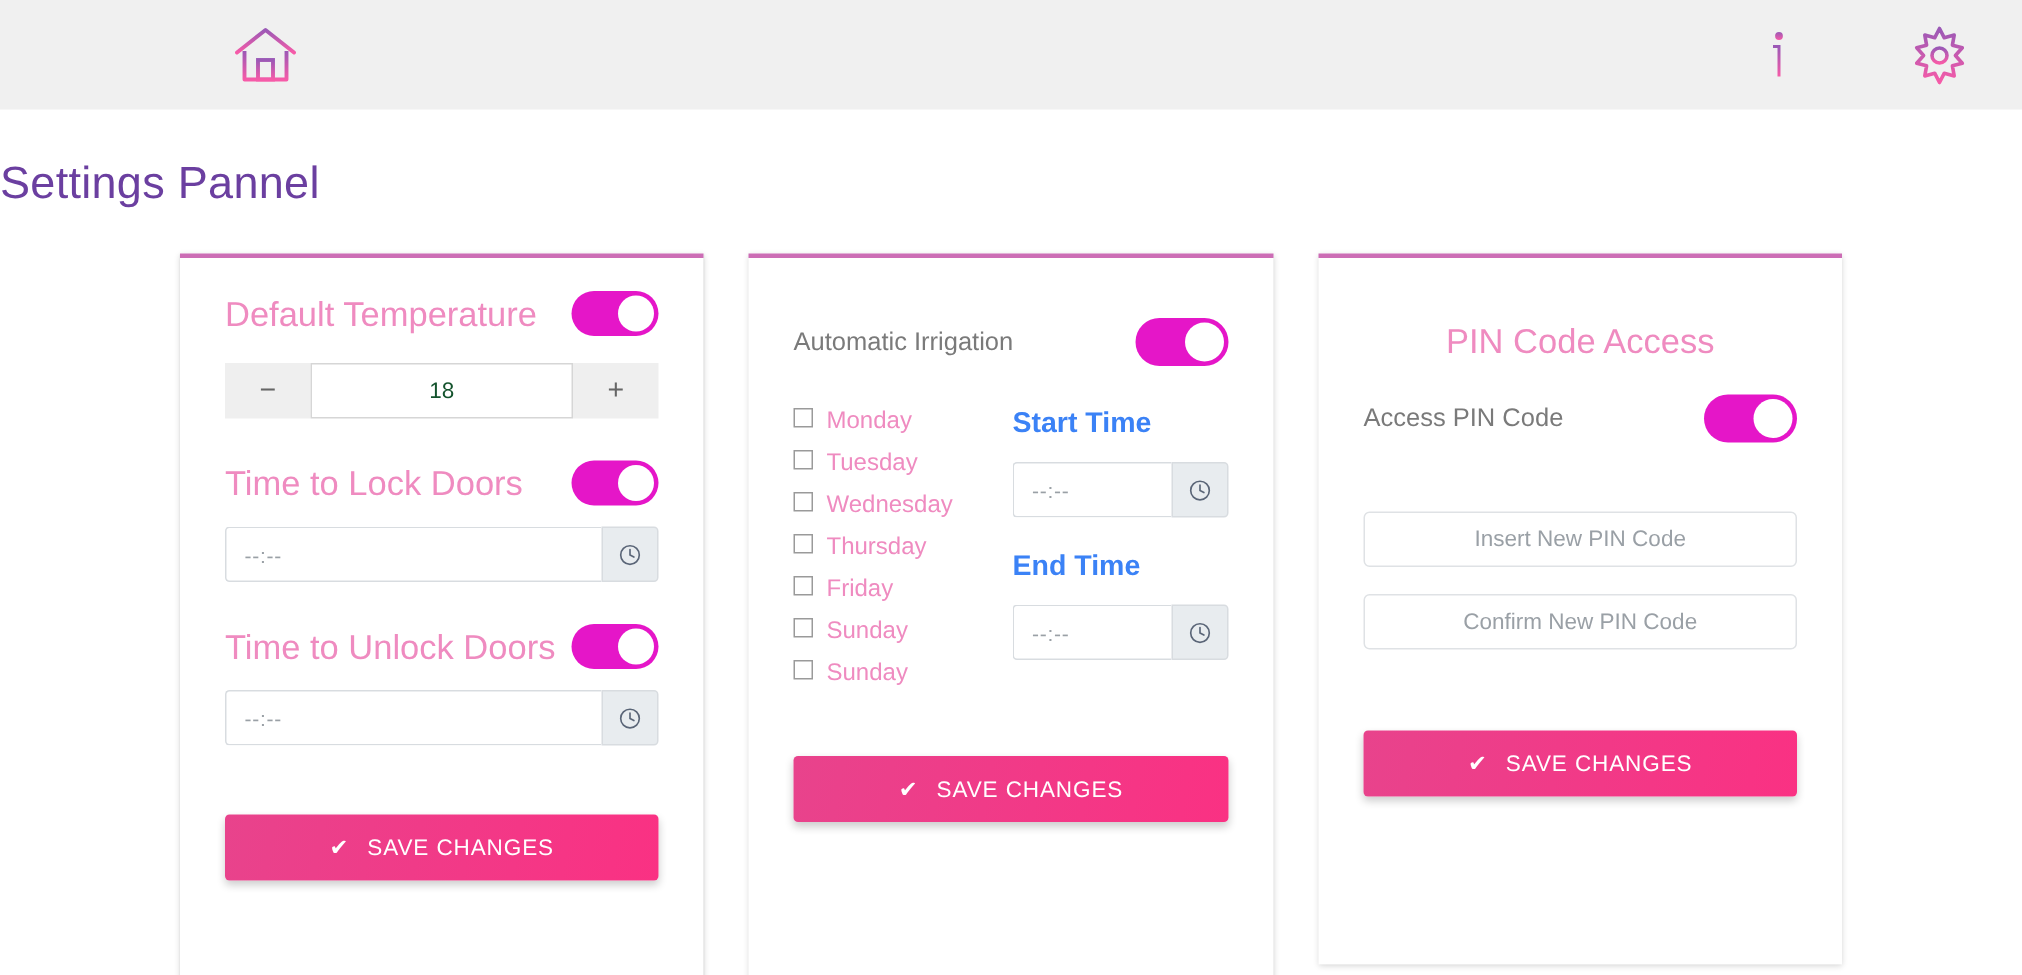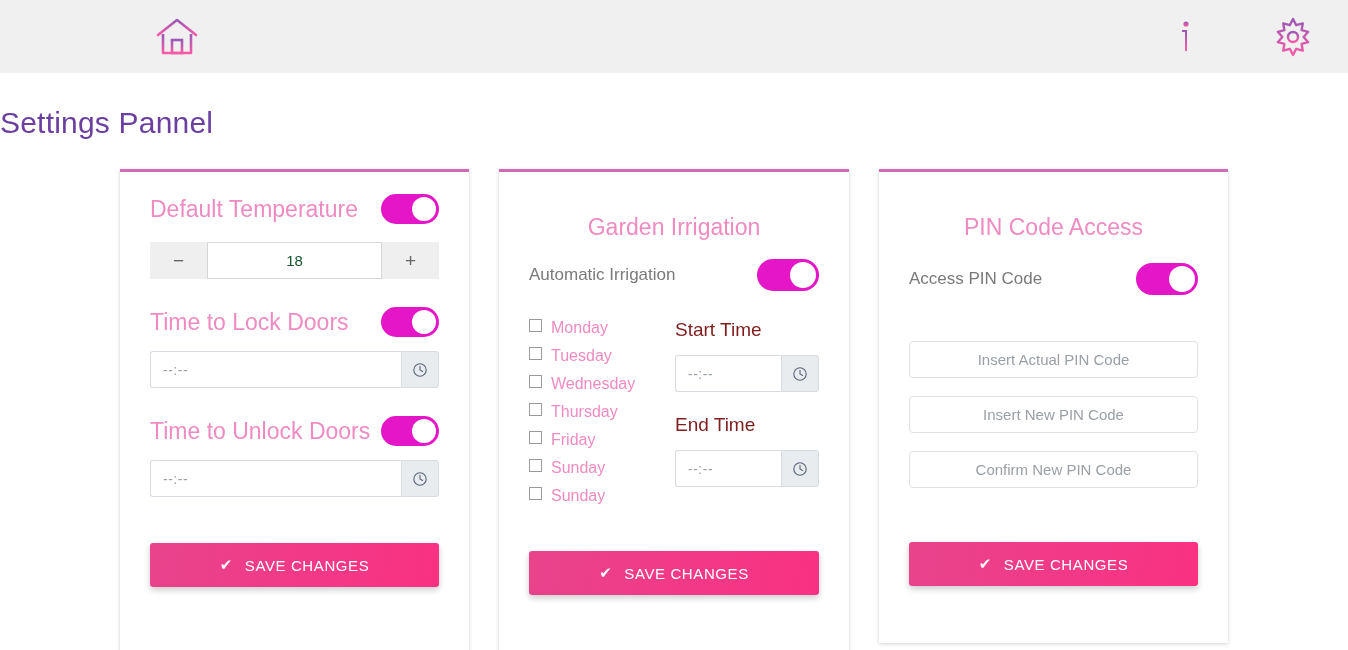--- a/index.html
+++ b/index.html
@@ -89,23 +89,23 @@
     color: #EF8BC0;
     font-size: 23px;
     font-weight: 400;
   }
   .label-gray {
     color: #7a7a7a;
     font-size: 17px;
     font-weight: 400;
   }
   .label-purple {
-    color: #7f1d1d;
+    color: #3b82f6;
     font-size: 19px;
-    font-weight: 400;
+    font-weight: 700;
   }
 
   
   .toggle {
     width: 58px;
     height: 30px;
     border-radius: 15px;
     background: #E516C8;
     position: relative;
     flex: none;
@@ -363,21 +363,20 @@
     <div class="sp-46"></div>
 
     <button class="save-btn">
       <span class="check">✔</span>
       <span>SAVE CHANGES</span>
     </button>
   </div>
 
   <div class="card c2">
 
-    <h2 class="card-title">Garden Irrigation</h2>
 
     <div class="sp-18"></div>
 
     <div class="row">
       <span class="label-gray">Automatic Irrigation</span>
       <div class="toggle big">
         <span class="knob"></span>
       </div>
     </div>
 
@@ -459,21 +458,20 @@
 
     <div class="row">
       <span class="label-gray">Access PIN Code</span>
       <div class="toggle big">
         <span class="knob"></span>
       </div>
     </div>
 
     <div class="sp-46"></div>
 
-    <input class="pin-input" placeholder="Insert Actual PIN Code" style="">
     <input class="pin-input" placeholder="Insert New PIN Code" style="">
     <input class="pin-input" placeholder="Confirm New PIN Code" style="">
 
     <div class="sp-36"></div>
 
     <button class="save-btn">
       <span class="check">✔</span>
       <span>SAVE CHANGES</span>
     </button>
   </div>

